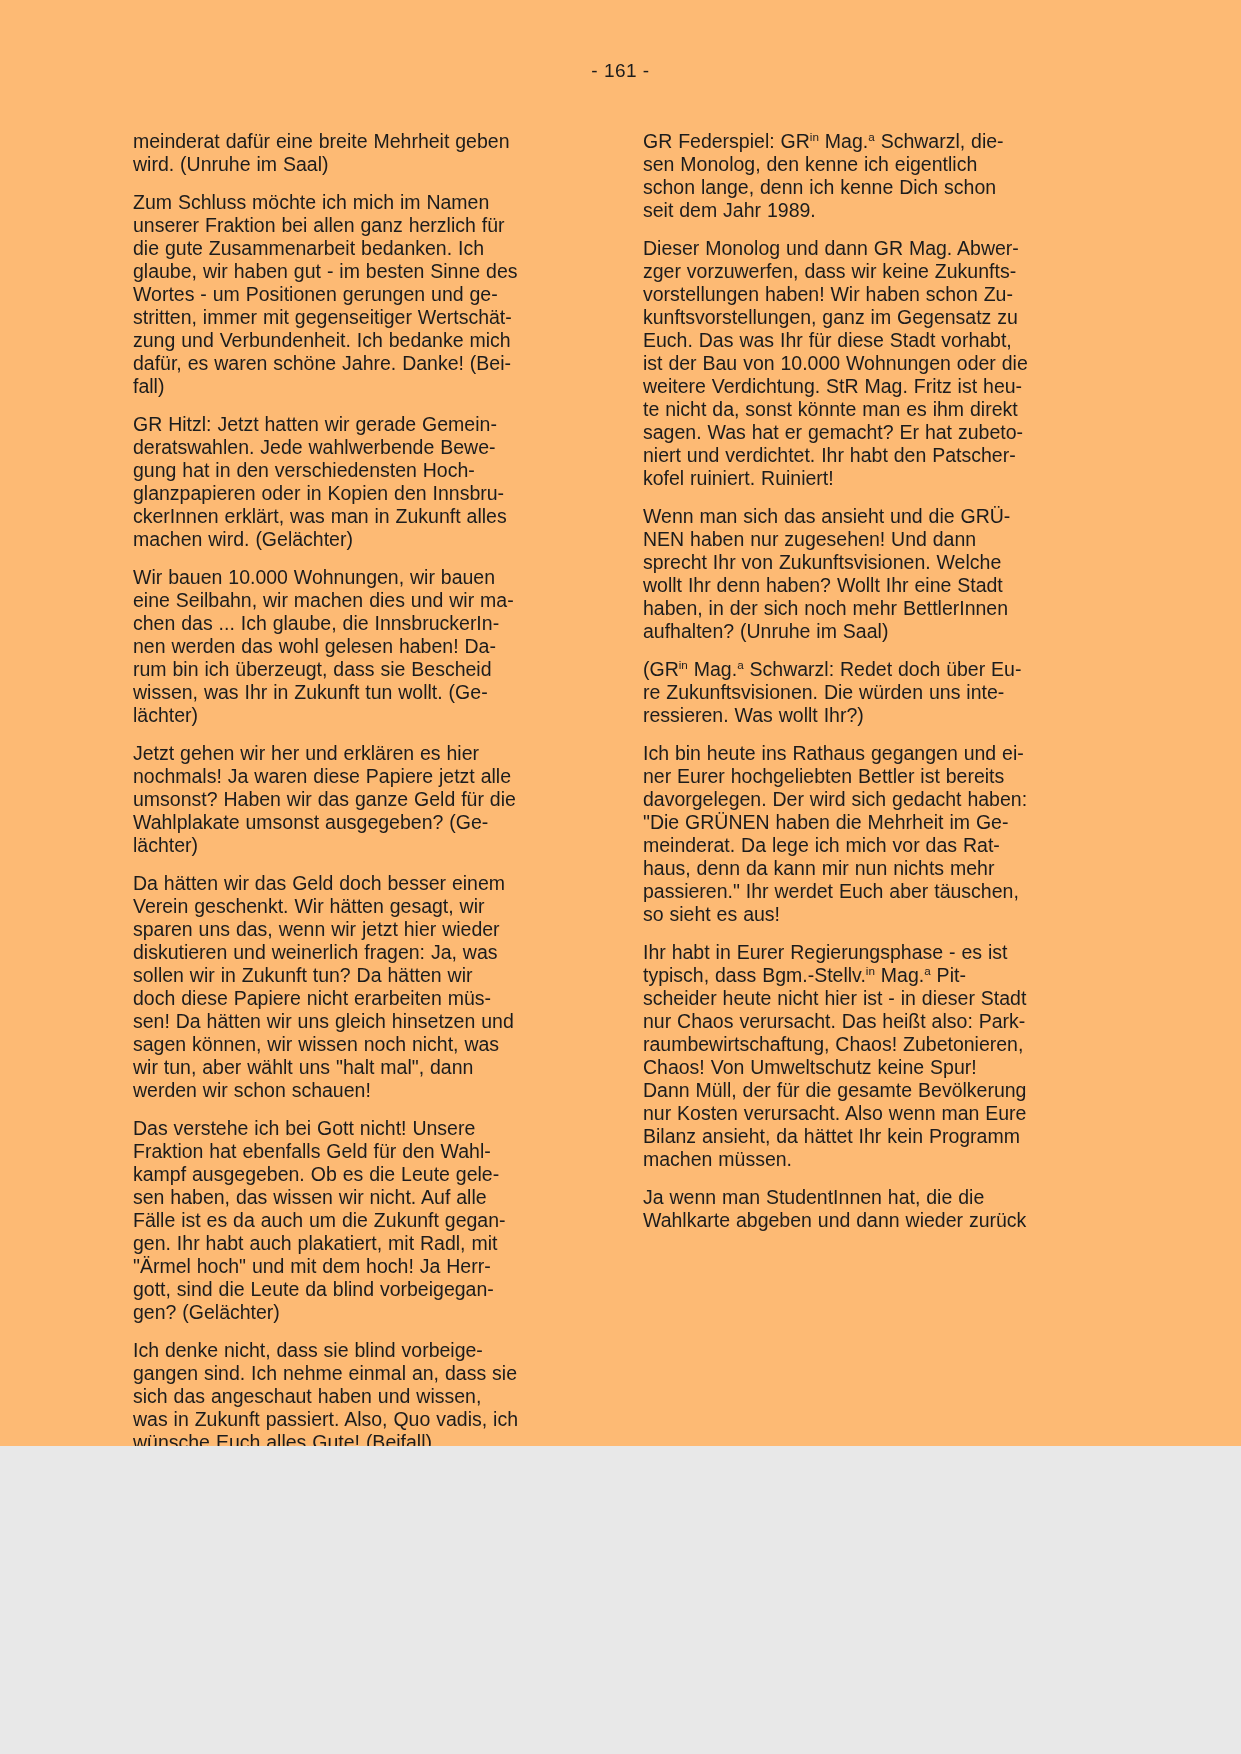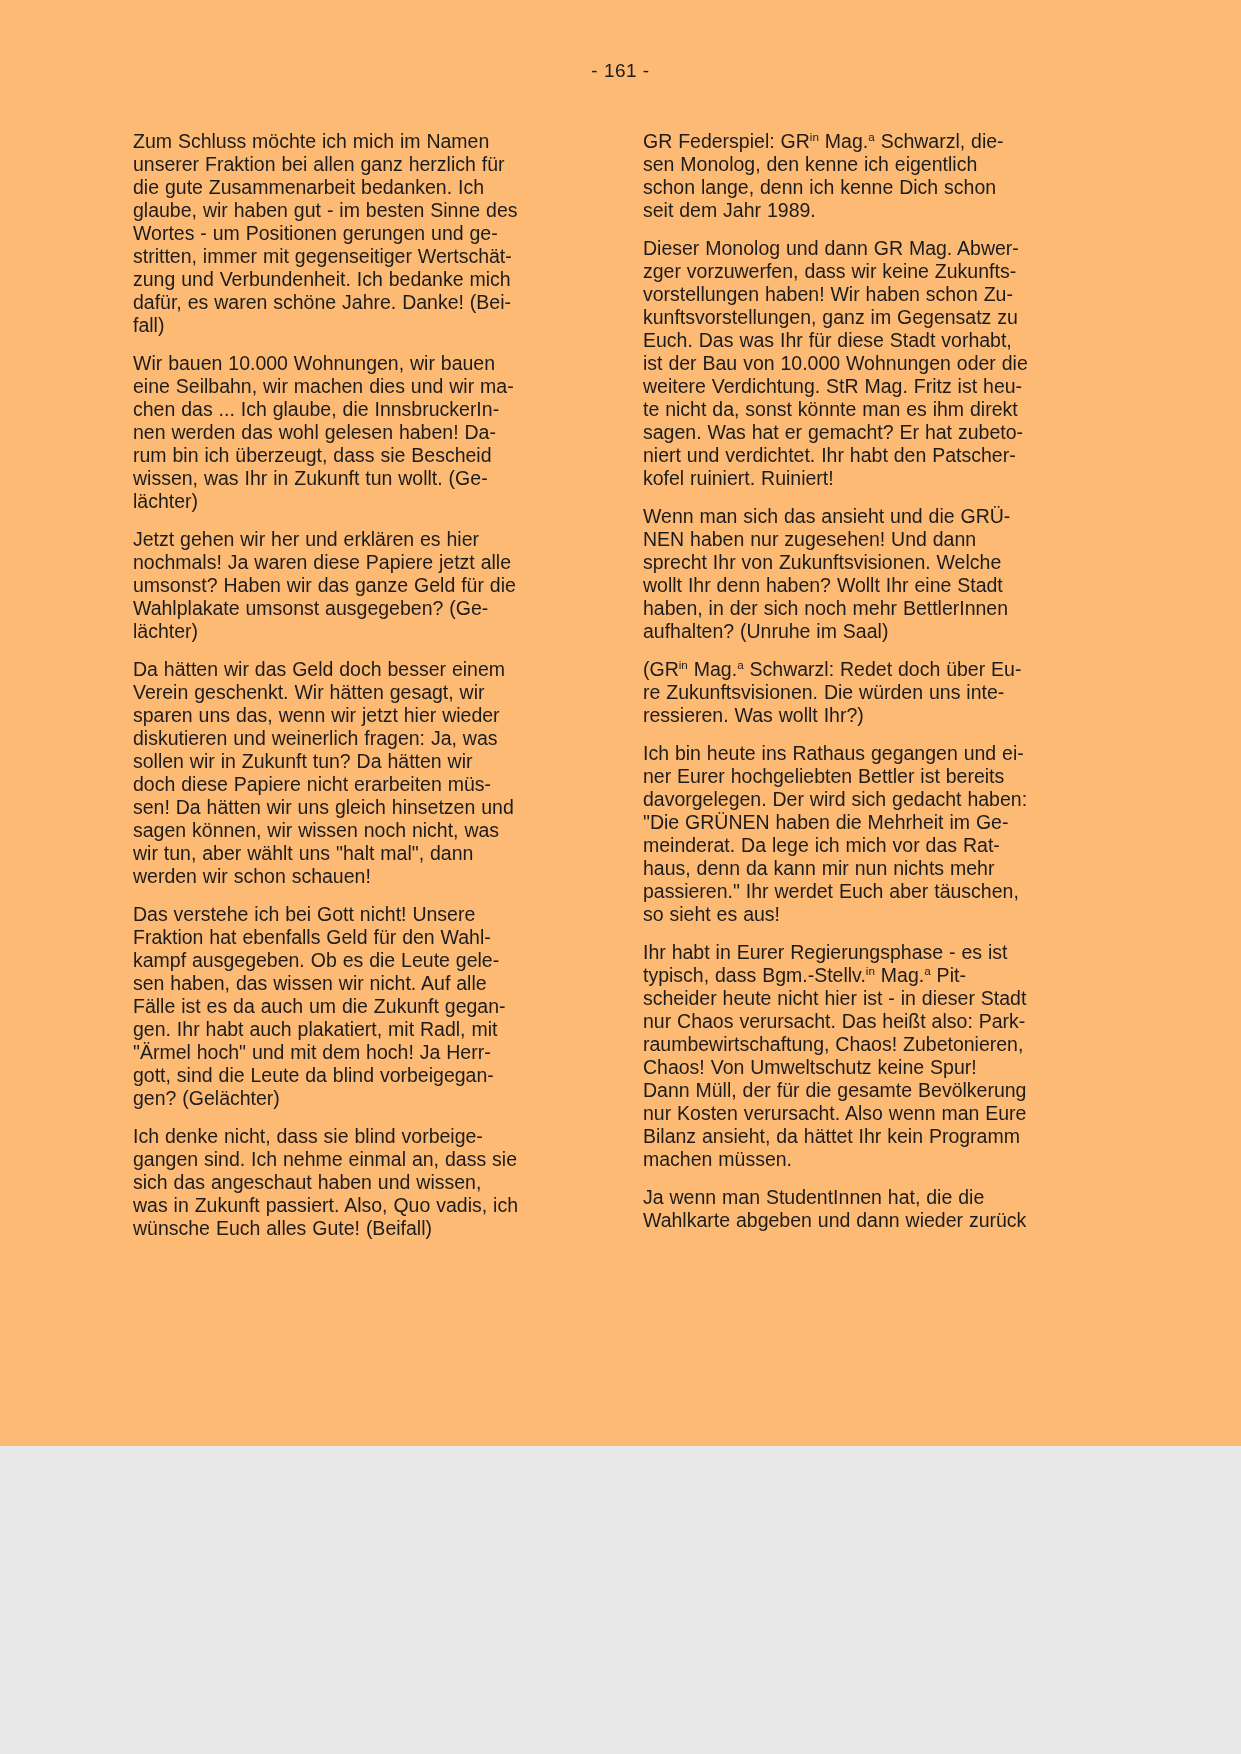--- a/index.html
+++ b/index.html
@@ -68,21 +68,23 @@
 </style>
 </head>
 <body>
 
 <div class="page">
 
   <div class="page-number">- 161 -</div>
 
   <div class="columns">
     <div class="col">
+      <p>meinderat dafür eine breite Mehrheit geben<br>wird. (Unruhe im Saal)</p>
       <p>Zum Schluss möchte ich mich im Namen<br>unserer Fraktion bei allen ganz herzlich für<br>die gute Zusammenarbeit bedanken. Ich<br>glaube, wir haben gut - im besten Sinne des<br>Wortes - um Positionen gerungen und ge-<br>stritten, immer mit gegenseitiger Wertschät-<br>zung und Verbundenheit. Ich bedanke mich<br>dafür, es waren schöne Jahre. Danke! (Bei-<br>fall)</p>
+      <p>GR Hitzl: Jetzt hatten wir gerade Gemein-<br>deratswahlen. Jede wahlwerbende Bewe-<br>gung hat in den verschiedensten Hoch-<br>glanzpapieren oder in Kopien den Innsbru-<br>ckerInnen erklärt, was man in Zukunft alles<br>machen wird. (Gelächter)</p>
       <p>Wir bauen 10.000 Wohnungen, wir bauen<br>eine Seilbahn, wir machen dies und wir ma-<br>chen das ... Ich glaube, die InnsbruckerIn-<br>nen werden das wohl gelesen haben! Da-<br>rum bin ich überzeugt, dass sie Bescheid<br>wissen, was Ihr in Zukunft tun wollt. (Ge-<br>lächter)</p>
       <p>Jetzt gehen wir her und erklären es hier<br>nochmals! Ja waren diese Papiere jetzt alle<br>umsonst? Haben wir das ganze Geld für die<br>Wahlplakate umsonst ausgegeben? (Ge-<br>lächter)</p>
       <p>Da hätten wir das Geld doch besser einem<br>Verein geschenkt. Wir hätten gesagt, wir<br>sparen uns das, wenn wir jetzt hier wieder<br>diskutieren und weinerlich fragen: Ja, was<br>sollen wir in Zukunft tun? Da hätten wir<br>doch diese Papiere nicht erarbeiten müs-<br>sen! Da hätten wir uns gleich hinsetzen und<br>sagen können, wir wissen noch nicht, was<br>wir tun, aber wählt uns "halt mal", dann<br>werden wir schon schauen!</p>
       <p>Das verstehe ich bei Gott nicht! Unsere<br>Fraktion hat ebenfalls Geld für den Wahl-<br>kampf ausgegeben. Ob es die Leute gele-<br>sen haben, das wissen wir nicht. Auf alle<br>Fälle ist es da auch um die Zukunft gegan-<br>gen. Ihr habt auch plakatiert, mit Radl, mit<br>"Ärmel hoch" und mit dem hoch! Ja Herr-<br>gott, sind die Leute da blind vorbeigegan-<br>gen? (Gelächter)</p>
       <p>Ich denke nicht, dass sie blind vorbeige-<br>gangen sind. Ich nehme einmal an, dass sie<br>sich das angeschaut haben und wissen,<br>was in Zukunft passiert. Also, Quo vadis, ich<br>wünsche Euch alles Gute! (Beifall)</p>
     </div>
     <div class="col">
       <p>GR Federspiel: GR<sup>in</sup> Mag.<sup>a</sup> Schwarzl, die-<br>sen Monolog, den kenne ich eigentlich<br>schon lange, denn ich kenne Dich schon<br>seit dem Jahr 1989.</p>
       <p>Dieser Monolog und dann GR Mag. Abwer-<br>zger vorzuwerfen, dass wir keine Zukunfts-<br>vorstellungen haben! Wir haben schon Zu-<br>kunftsvorstellungen, ganz im Gegensatz zu<br>Euch. Das was Ihr für diese Stadt vorhabt,<br>ist der Bau von 10.000 Wohnungen oder die<br>weitere Verdichtung. StR Mag. Fritz ist heu-<br>te nicht da, sonst könnte man es ihm direkt<br>sagen. Was hat er gemacht? Er hat zubeto-<br>niert und verdichtet. Ihr habt den Patscher-<br>kofel ruiniert. Ruiniert!</p>
       <p>Wenn man sich das ansieht und die GRÜ-<br>NEN haben nur zugesehen! Und dann<br>sprecht Ihr von Zukunftsvisionen. Welche<br>wollt Ihr denn haben? Wollt Ihr eine Stadt<br>haben, in der sich noch mehr BettlerInnen<br>aufhalten? (Unruhe im Saal)</p>

